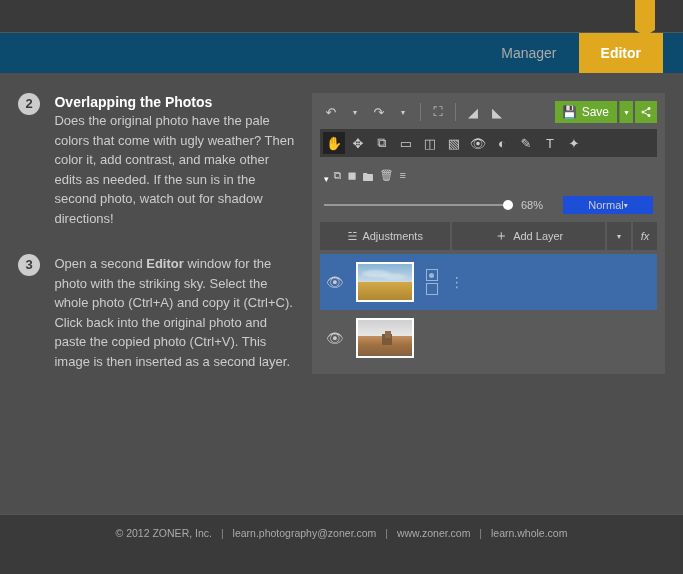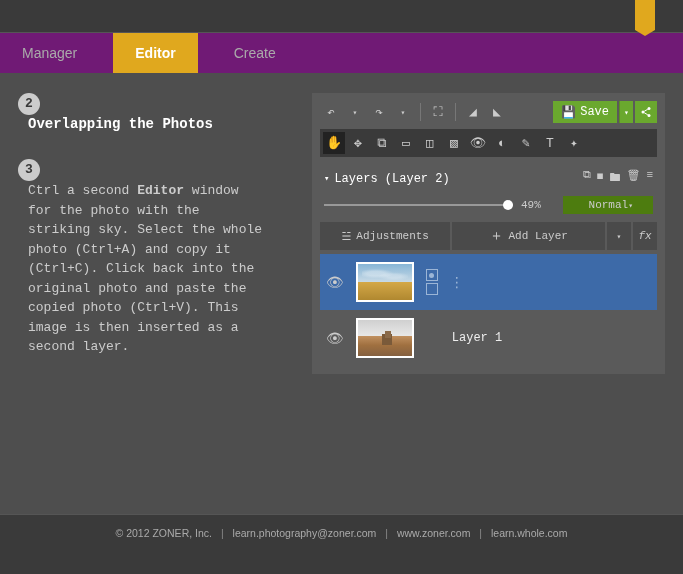--- a/index.html
+++ b/index.html
@@ -3,25 +3,25 @@
 <meta charset="utf-8">
 <style>
 * { margin: 0; padding: 0; box-sizing: border-box; }
 body { font-family: 'Segoe UI', Arial, sans-serif; background: #3a3a3a; width: 683px; height: 574px; overflow: hidden; }
 
 .header { background: #3a3a3a; padding: 18px 0 14px; text-align: center; position: relative; border-bottom: 1px solid #555; }
 .title { color: #fff; font-size: 24px; font-weight: 600; }
 .bookmark { position: absolute; top: 0; right: 28px; width: 20px; height: 30px; background: #e0a81e; }
 .bookmark::after { content: ''; position: absolute; bottom: -6px; left: 0; border-left: 10px solid transparent; border-right: 10px solid transparent; border-top: 6px solid #e0a81e; }
 
-.tabs { display: flex; justify-content: flex-start; gap: 14px; padding: 0 20px 0 0; background: #701a75; }
+.tabs { display: flex; justify-content: flex-end; gap: 0; padding: 0 20px 0 0; background: #0c4a6e; }
 .tab { padding: 12px 22px; color: #aaa; cursor: pointer; font-size: 14px; }
 .tab.active { background: #e0a81e; color: #fff; font-weight: 600; }
 
-.content { display: flex; padding: 20px 18px 0; gap: 16px; background: #4e4e4e; min-height: 441px; font-family: Liberation Mono, monospace; }
+.content { display: flex; padding: 20px 18px 0; gap: 16px; background: #4e4e4e; min-height: 441px; }
 .left { flex: 0 0 278px; }
 .step { margin-bottom: 26px; }
 .stepnum { display: inline-block; width: 22px; height: 22px; border-radius: 50%; background: #ccc; color: #3a3a3a; text-align: center; line-height: 22px; font-weight: 600; font-size: 13px; vertical-align: top; }
 .steptext { display: inline-block; width: 240px; margin-left: 10px; vertical-align: top; }
 .steptitle { color: #fff; font-weight: 600; font-size: 14px; }
 .stepbody { color: #ccc; font-size: 13px; line-height: 1.5; }
 .stepbody .bold { font-weight: 600; }
 
 .panel { flex: 1; background: #5a5a5a; padding: 8px; font-size: 12px; color: #ddd; height: fit-content; }
 .toolbar-row { display: flex; gap: 2px; margin-bottom: 6px; align-items: center; }
@@ -32,21 +32,21 @@
 .save-drop { background: #6aa82e; width: 14px; height: 22px; display: inline-flex; align-items: center; justify-content: center; color: #fff; border-left: 1px solid #5a9020; }
 
 .layers-hdr { display: flex; align-items: center; padding: 6px 4px; color: #fff; font-size: 12px; }
 .layers-hdr .txt { flex: 1; }
 .layers-hdr .icons { display: flex; gap: 6px; font-size: 11px; color: #ccc; }
 
 .opacity-row { display: flex; align-items: center; gap: 8px; padding: 2px 4px 8px; }
 .slider { flex: 1; height: 2px; background: #999; position: relative; }
 .slider .knob { width: 10px; height: 10px; border-radius: 50%; background: #fff; position: absolute; right: 0; top: -4px; }
 .pct { color: #ccc; font-size: 11px; min-width: 34px; }
-.blendmode { background: #4d7c0f; padding: 3px 20px; font-size: 11px; color: #ccc; min-width: 90px; display: flex; justify-content: flex-end; align-items: center; }
+.blendmode { background: #1d4ed8; padding: 3px 20px; font-size: 11px; color: #ccc; min-width: 90px; display: flex; justify-content: center; align-items: center; }
 
 .layer-btns { display: flex; gap: 2px; margin-bottom: 4px; }
 .adj-btn { background: #4a4a4a; padding: 5px 10px; font-size: 11px; color: #ccc; display: inline-flex; align-items: center; gap: 5px; flex: 1; justify-content: center; }
 .addlayer { background: #4a4a4a; padding: 5px 10px; font-size: 11px; color: #ccc; display: inline-flex; align-items: center; gap: 5px; flex: 1.2; justify-content: center; }
 .small-btn { background: #4a4a4a; width: 24px; display: inline-flex; align-items: center; justify-content: center; color: #ccc; font-size: 11px; }
 
 .layer { display: flex; align-items: center; padding: 8px 6px; gap: 12px; }
 .layer.selected { background: #3d6aa8; }
 .eye { color: #ccc; font-size: 14px; }
 .thumb { width: 58px; height: 40px; border: 2px solid #fff; position: relative; overflow: hidden; }
@@ -68,35 +68,35 @@
 </head>
 <body>
 
 <div class="header">
   <div class="bookmark"></div>
 </div>
 
 <div class="tabs">
   <div class="tab">Manager</div>
   <div class="tab active">Editor</div>
-  <div class="tab">Create</div>
 </div>
 
 <div class="content">
   <div class="left">
     <div class="step">
       <span class="stepnum">2</span>
       <span class="steptext">
         <span class="steptitle">Overlapping the Photos</span><br>
+        <span class="stepbody">Does the original photo have the pale colors that come with ugly weather? Then color it, add contrast, and make other edits as needed. If the sun is in the second photo, watch out for shadow directions!</span>
       </span>
     </div>
     <div class="step">
       <span class="stepnum">3</span>
       <span class="steptext">
-        <span class="stepbody"><span>Ctrl a second </span><span class="bold">Editor</span><span> window for the photo with the striking sky. Select the whole photo (Ctrl+A) and copy it (Ctrl+C). Click back into the original photo and paste the copied photo (Ctrl+V). This image is then inserted as a second layer.</span></span>
+        <span class="stepbody"><span>Open a second </span><span class="bold">Editor</span><span> window for the photo with the striking sky. Select the whole photo (Ctrl+A) and copy it (Ctrl+C). Click back into the original photo and paste the copied photo (Ctrl+V). This image is then inserted as a second layer.</span></span>
       </span>
     </div>
   </div>
 
   <div class="panel">
     <div class="toolbar-row">
       <span class="tbtn">↶</span>
       <span class="tbtn" style="font-size:8px">▾</span>
       <span class="tbtn">↷</span>
       <span class="tbtn" style="font-size:8px">▾</span>
@@ -127,35 +127,34 @@
       <span class="tbtn">▧</span>
       <span class="tbtn">👁</span>
       <span class="tbtn">◐</span>
       <span class="tbtn">✎</span>
       <span class="tbtn">T</span>
       <span class="tbtn">✦</span>
     </div>
 
     <div class="layers-hdr">
       <span style="font-size:9px;margin-right:5px">▾</span>
-      <span class="txt">Layers (Layer 2)</span>
       <span class="icons">
         <span>⧉</span>
         <span>◼</span>
         <span>🖿</span>
         <span>🗑</span>
         <span>≡</span>
       </span>
     </div>
 
     <div class="opacity-row">
       <div class="slider">
           <div class="knob"></div>
         </div>
-      <span class="pct">49%</span>
+      <span class="pct">68%</span>
       <div class="blendmode">
         <span>Normal</span>
           <span style="font-size:8px">▾</span>
       </div>
     </div>
 
     <div class="layer-btns">
       <div class="adj-btn">
         <span>☱</span>
         <span>Adjustments</span>
@@ -177,21 +176,20 @@
         <div class="mask-box dot"></div>
         <div class="mask-box"></div>
       </div>
       <span class="more">⋮</span>
     </div>
 
     <div class="layer">
       <span class="eye">👁</span>
       <div class="thumb thumb-city"></div>
       <span style="width:14px"></span>
-      <span class="layer-name">Layer 1</span>
     </div>
   </div>
 </div>
 
 <div class="footer">
   <span>© 2012 ZONER, Inc.</span>
   <span class="sep2">|</span>
   <span>learn.photography@zoner.com</span>
   <span class="sep2">|</span>
   <span>www.zoner.com</span>

